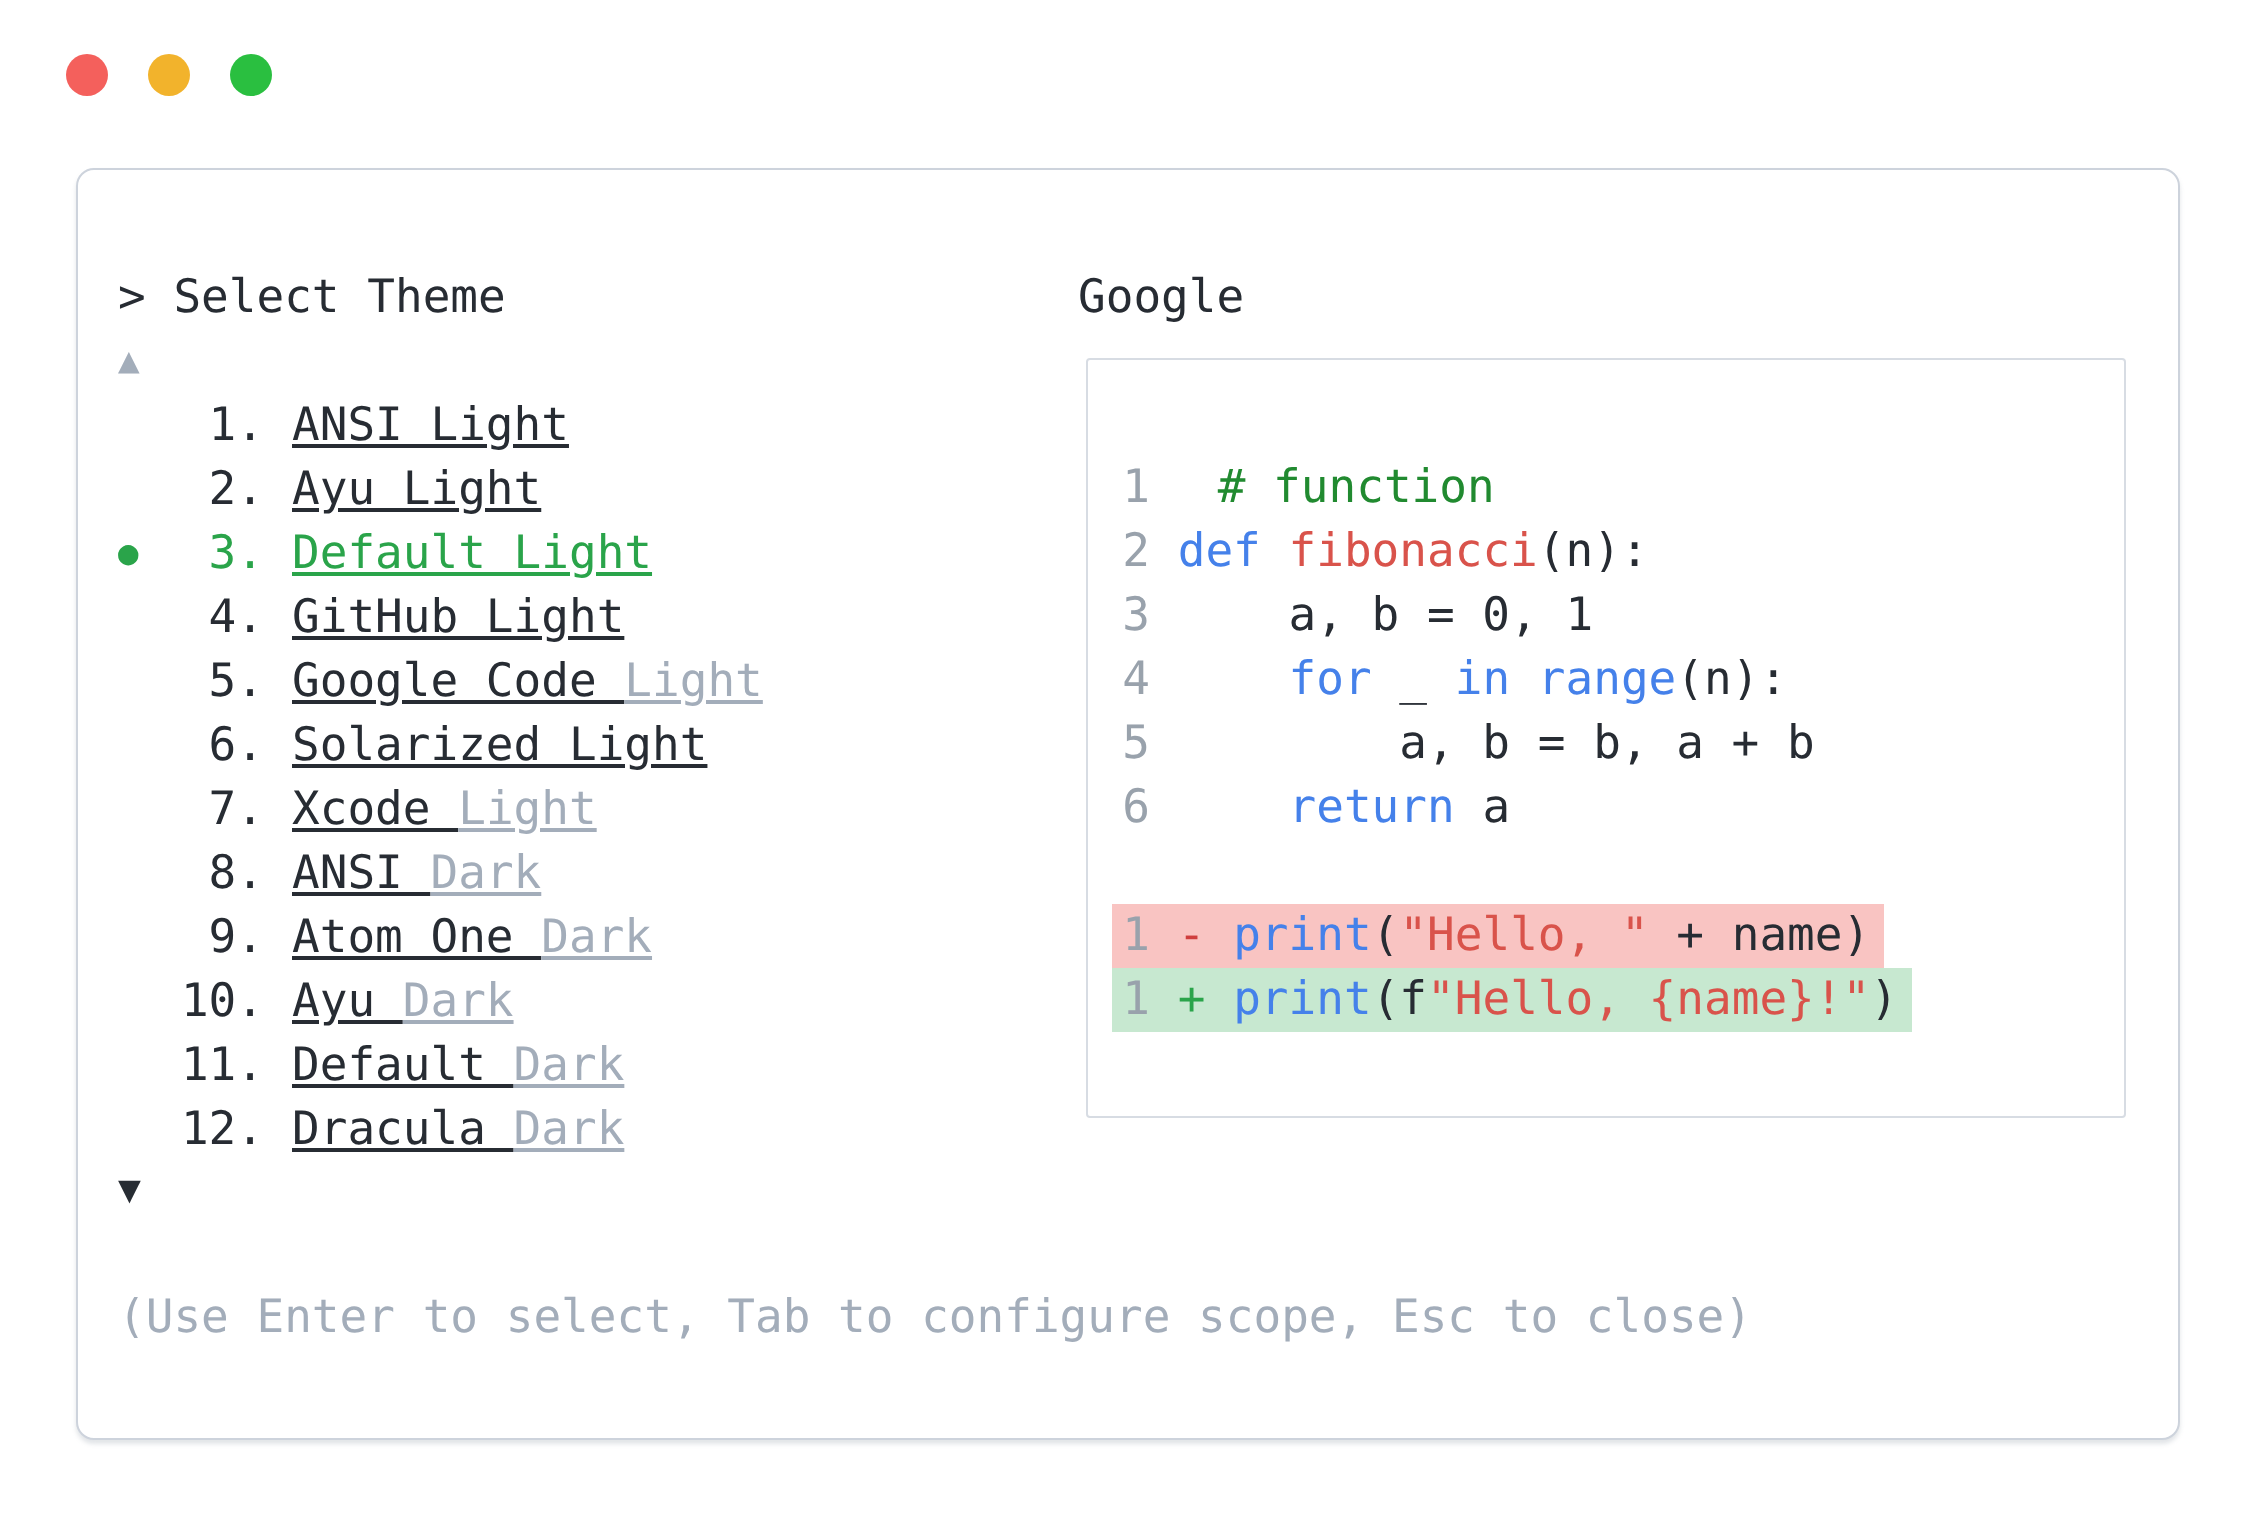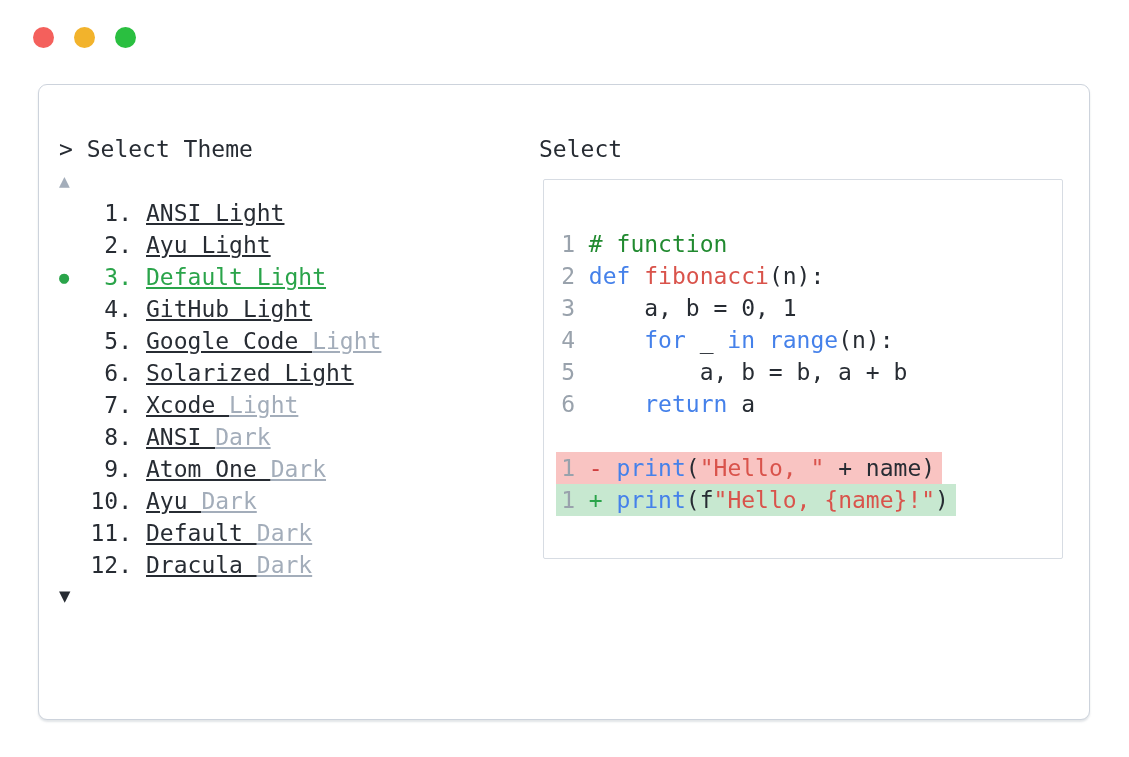--- a/index.html
+++ b/index.html
@@ -44,21 +44,21 @@
     border:1.5px solid var(--preview-border);border-radius:2px;background:#ffffff;
   }
   .code{position:absolute;left:17px;top:48px;}
   .code-row{display:flex;height:32px;}
   .ln{width:14px;text-align:right;color:var(--line-number);white-space:pre;}
   .tok{white-space:pre;}
   .t-plain{color:var(--text-primary);}
   .t-keyword{color:var(--keyword-blue);text-align:right;}
   .t-function{color:var(--string-red);}
   .t-string{color:var(--string-red);}
-  .t-comment{color:var(--comment-green);}
+  .t-comment{color:var(--comment-green);margin-left:20px;}
   .sign{white-space:pre;}
   .sign.minus{color:var(--diff-minus);}
   .sign.plus{color:var(--diff-plus);}
   .diff{width:fit-content;margin-left:-5px;padding-left:5px;padding-right:7px;}
   .diff.removed{background:var(--diff-removed-bg);}
   .diff.added{background:var(--diff-added-bg);}
 </style>
 </head>
 <body>
 
@@ -66,18 +66,19 @@
   <button class="dot red"></button>
   <button class="dot yellow"></button>
   <button class="dot green"></button>
 </div>
 
 <div class="panel">
   <div class="mono prompt">&gt; Select Theme</div>
   <div class="scroll-up">▲</div>
   <div class="theme-list mono"><div class="theme-row"><span class="bullet"></span><span class="num">1.</span><span class="gap"></span><span class="label"><span>ANSI Light</span></span></div><div class="theme-row"><span class="bullet"></span><span class="num">2.</span><span class="gap"></span><span class="label"><span>Ayu Light</span></span></div><div class="theme-row"><span class="bullet">●</span><span class="num sel">3.</span><span class="gap"></span><span class="label"><span class="sel">Default Light</span></span></div><div class="theme-row"><span class="bullet"></span><span class="num">4.</span><span class="gap"></span><span class="label"><span>GitHub Light</span></span></div><div class="theme-row"><span class="bullet"></span><span class="num">5.</span><span class="gap"></span><span class="label"><span>Google Code </span><span class="muted">Light</span></span></div><div class="theme-row"><span class="bullet"></span><span class="num">6.</span><span class="gap"></span><span class="label"><span>Solarized Light</span></span></div><div class="theme-row"><span class="bullet"></span><span class="num">7.</span><span class="gap"></span><span class="label"><span>Xcode </span><span class="muted">Light</span></span></div><div class="theme-row"><span class="bullet"></span><span class="num">8.</span><span class="gap"></span><span class="label"><span>ANSI </span><span class="muted">Dark</span></span></div><div class="theme-row"><span class="bullet"></span><span class="num">9.</span><span class="gap"></span><span class="label"><span>Atom One </span><span class="muted">Dark</span></span></div><div class="theme-row"><span class="bullet"></span><span class="num">10.</span><span class="gap"></span><span class="label"><span>Ayu </span><span class="muted">Dark</span></span></div><div class="theme-row"><span class="bullet"></span><span class="num">11.</span><span class="gap"></span><span class="label"><span>Default </span><span class="muted">Dark</span></span></div><div class="theme-row"><span class="bullet"></span><span class="num">12.</span><span class="gap"></span><span class="label"><span>Dracula </span><span class="muted">Dark</span></span></div></div>
   <div class="scroll-down">▼</div>
+  <div class="mono footer">(Use Enter to select, Tab to configure scope, Esc to close)</div>
 
-  <div class="mono preview-label">Select</div>
+  <div class="mono preview-label">Google</div>
   <div class="preview-box">
     <div class="code mono"><div class="code-row"><span class="ln">1</span><span class="tok"> </span><span class="tok t-comment"># function</span></div><div class="code-row"><span class="ln">2</span><span class="tok"> </span><span class="tok t-keyword">def</span><span class="tok t-plain"> </span><span class="tok t-function">fibonacci</span><span class="tok t-plain">(n):</span></div><div class="code-row"><span class="ln">3</span><span class="tok"> </span><span class="tok t-plain">    a, b = 0, 1</span></div><div class="code-row"><span class="ln">4</span><span class="tok"> </span><span class="tok t-plain">    </span><span class="tok t-keyword">for</span><span class="tok t-plain"> _ </span><span class="tok t-keyword">in</span><span class="tok t-plain"> </span><span class="tok t-keyword">range</span><span class="tok t-plain">(n):</span></div><div class="code-row"><span class="ln">5</span><span class="tok"> </span><span class="tok t-plain">        a, b = b, a + b</span></div><div class="code-row"><span class="ln">6</span><span class="tok"> </span><span class="tok t-plain">    </span><span class="tok t-keyword">return</span><span class="tok t-plain"> a</span></div><div class="code-row"></div><div class="code-row diff removed"><span class="ln">1</span><span class="tok"> </span><span class="sign minus">-</span><span class="tok"> </span><span class="tok t-keyword">print</span><span class="tok t-plain">(</span><span class="tok t-string">"Hello, "</span><span class="tok t-plain"> + name)</span></div><div class="code-row diff added"><span class="ln">1</span><span class="tok"> </span><span class="sign plus">+</span><span class="tok"> </span><span class="tok t-keyword">print</span><span class="tok t-plain">(f</span><span class="tok t-string">"Hello, {name}!"</span><span class="tok t-plain">)</span></div></div>
   </div>
 </div>
 
 </body></html>

